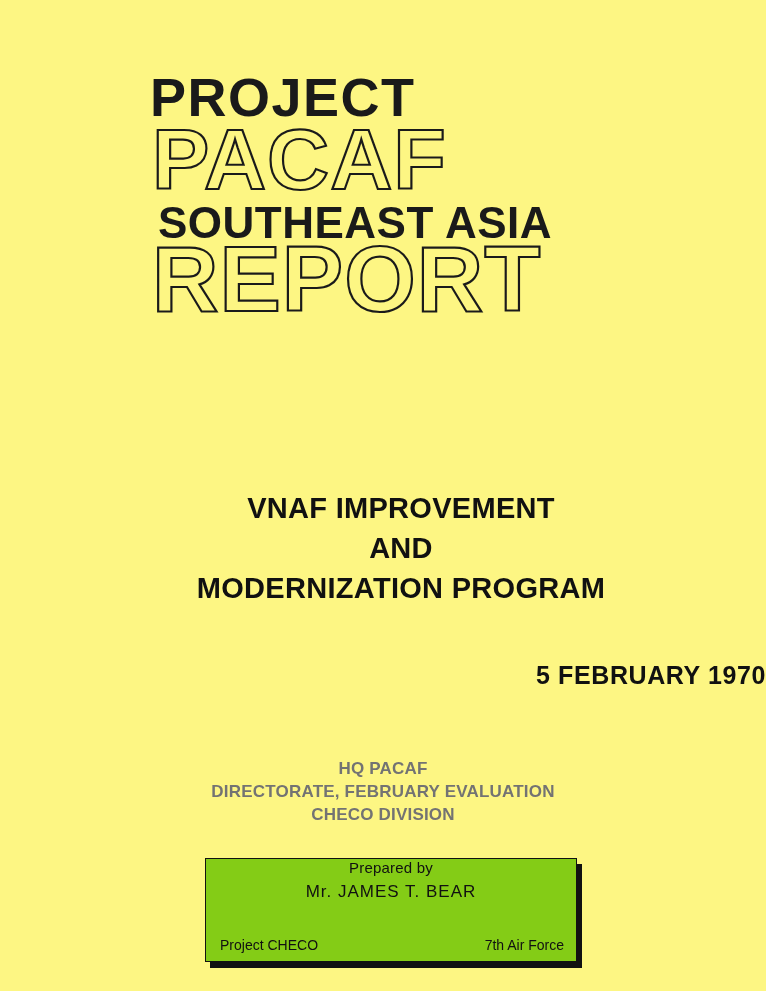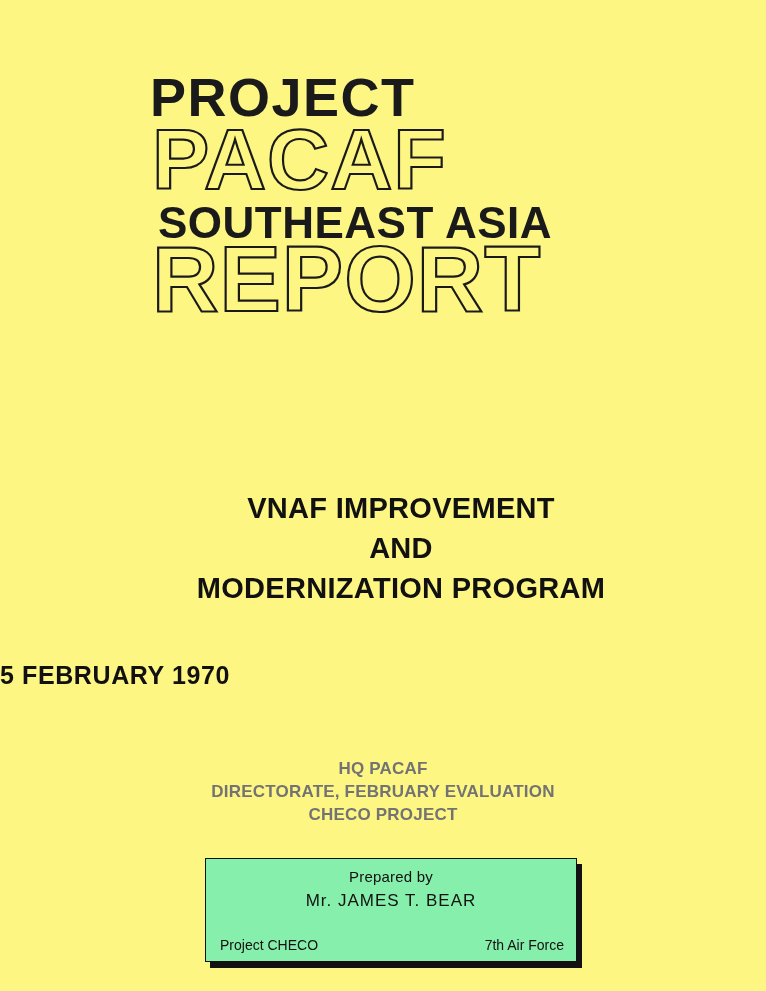--- a/index.html
+++ b/index.html
@@ -90,21 +90,21 @@
     line-height: 1.38;
     color: #111;
     margin-left: 36px;
   }
 
   .report-date {
     position: absolute;
     left: 0;
     top: 661px;
     width: 766px;
-    text-align: left;
+    text-align: right;
     font-size: 25px;
     font-weight: 600;
     letter-spacing: 0.6px;
     color: #111;
   }
 
   
   .org-block {
     position: absolute;
     left: 0;
@@ -136,23 +136,23 @@
     height: 104px;
     background: #111;
   }
   .prepared-box {
     position: absolute;
     left: 0;
     top: 0;
     width: 372px;
     height: 104px;
     border: 1.5px solid #111;
-    background: #86efac;
+    background: #84cc16;
     box-sizing: border-box;
-    padding-top: 9px;
+    padding-top: 0;
   }
   .prepared-label {
     text-align: center;
     font-size: 15px;
     letter-spacing: 0.2px;
     color: #111;
   }
   .prepared-name {
     text-align: center;
     font-size: 17px;
@@ -189,21 +189,21 @@
     <div class="title-line">VNAF IMPROVEMENT</div>
     <div class="title-line">AND</div>
     <div class="title-line">MODERNIZATION PROGRAM</div>
   </div>
 
   <div class="report-date">5 FEBRUARY 1970</div>
 
   <div class="org-block">
     <div class="org-line">HQ PACAF</div>
     <div class="org-line">DIRECTORATE, FEBRUARY EVALUATION</div>
-    <div class="org-line">CHECO PROJECT</div>
+    <div class="org-line">CHECO DIVISION</div>
   </div>
 
   <div class="prepared-box-wrap">
     <div class="prepared-box-shadow"></div>
     <div class="prepared-box">
       <div class="prepared-label">Prepared by</div>
       <div class="prepared-name">Mr. JAMES T. BEAR</div>
       <div class="prepared-footer">
         <span>Project CHECO</span>
         <span>7th Air Force</span>

